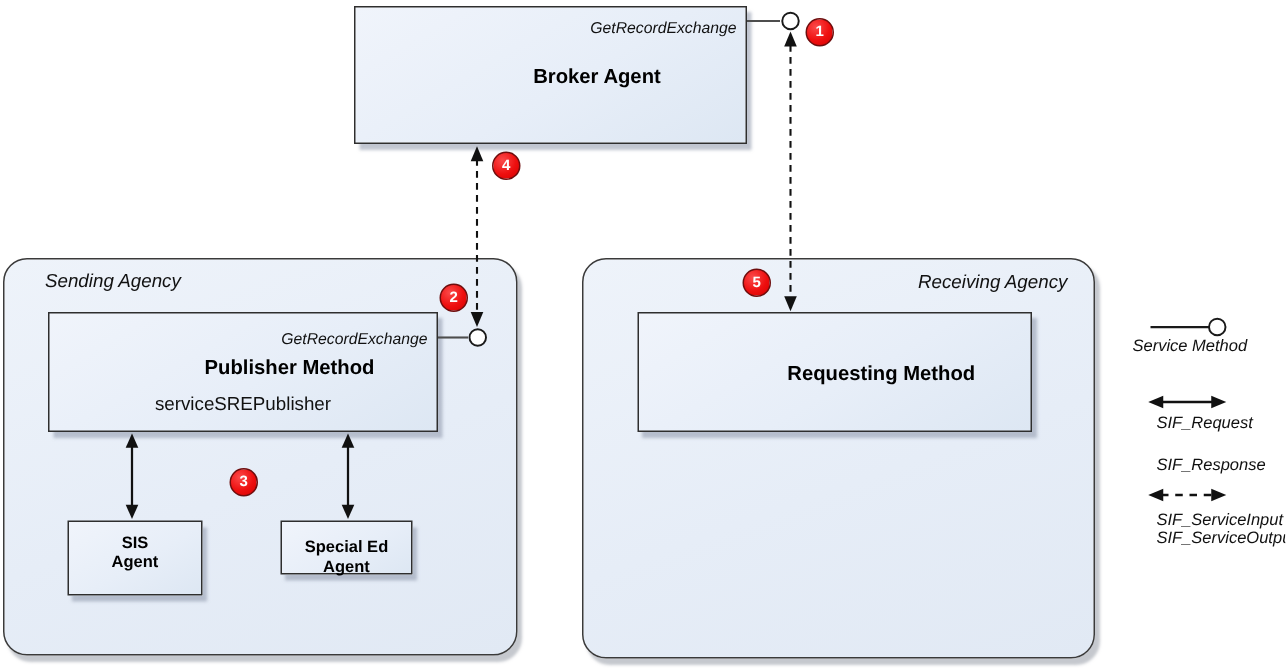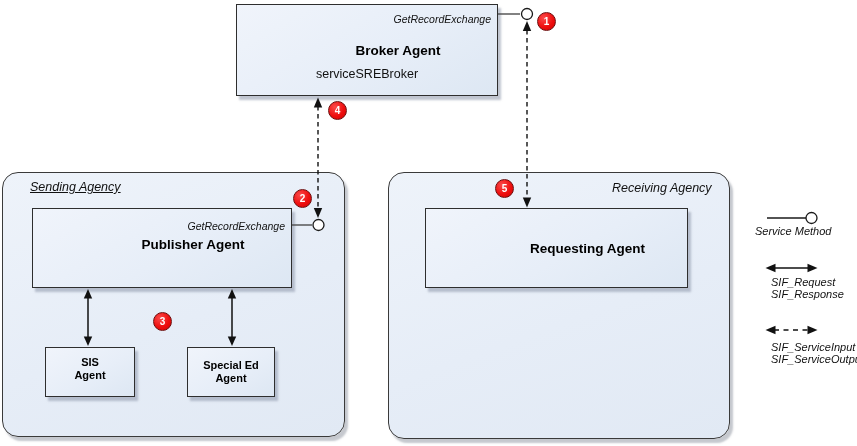--- a/index.html
+++ b/index.html
@@ -99,48 +99,48 @@
     white-space: nowrap;
     z-index: 3;
   }
 </style>
 </head>
 <body>
 
 <div id="canvas">
 
   <div class="agency" style="left:2px; top:172px; width:343px; height:265px;"></div>
-  <div class="agency-label" style="left:30px; top:180px;text-decoration:underline;">Sending Agency</div>
+  <div class="agency-label" style="left:30px; top:180px;">Sending Agency</div>
 
   <div class="agency" style="left:388px; top:172px; width:342px; height:267px;"></div>
   <div class="agency-label" style="left:612px; top:181px;">Receiving Agency</div>
 
   <div class="node" style="left:236px; top:4px; width:262px; height:92px;">
     <span class="iface-label" style="top:8px;">GetRecordExchange</span>
     <div class="node-title" style="top:38px;">Broker Agent</div>
-    <div class="node-sub" style="top:62px;">serviceSREBroker</div>
   </div>
 
   <div class="node" style="left:32px; top:208px; width:260px; height:80px;">
     <span class="iface-label" style="top:11px;">GetRecordExchange</span>
-    <div class="node-title" style="top:28px;">Publisher Agent</div>
+    <div class="node-title" style="top:28px;">Publisher Method</div>
+    <div class="node-sub" style="top:53px;">serviceSREPublisher</div>
   </div>
 
   <div class="node" style="left:425px; top:208px; width:263px; height:80px;">
-    <div class="node-title" style="top:32px;">Requesting Agent</div>
+    <div class="node-title" style="top:32px;">Requesting Method</div>
   </div>
 
   <div class="node" style="left:45px; top:347px; width:90px; height:50px;">
     <div class="small-node-text" style="top:8px;">
       <div>SIS</div>
       <div>Agent</div>
     </div>
   </div>
 
-  <div class="node" style="left:187px; top:347px; width:88px; height:50px;">
+  <div class="node" style="left:187px; top:347px; width:88px; height:36px;">
     <div class="small-node-text" style="top:11px;">
       <div>Special Ed</div>
       <div>Agent</div>
     </div>
   </div>
 
   <svg id="overlay" width="857" height="446" viewBox="0 0 857 446">
 
     <line x1="498" y1="14" x2="520" y2="14" stroke="#4d4d4d" stroke-width="1.4"></line>
     <circle cx="527" cy="14" r="5.5" fill="#ffffff" stroke="#1a1a1a" stroke-width="1.3"></circle>
@@ -177,17 +177,17 @@
   </svg>
 
   <div class="badge" style="left:537px; top:12px;">1</div>
   <div class="badge" style="left:293px; top:189px;">2</div>
   <div class="badge" style="left:153px; top:312px;">3</div>
   <div class="badge" style="left:328px; top:101px;">4</div>
   <div class="badge" style="left:495px; top:179px;">5</div>
 
   <div class="legend-label" style="left:755px; top:225px; width:102px; text-align:left;">Service Method</div>
   <div class="legend-label" style="left:771px; top:276px;">SIF_Request</div>
-  <div class="legend-label" style="left:771px; top:288px;text-align:right;">SIF_Response</div>
+  <div class="legend-label" style="left:771px; top:304px;text-align:right;">SIF_Response</div>
   <div class="legend-label" style="left:771px; top:341px;">SIF_ServiceInput</div>
   <div class="legend-label" style="left:771px; top:353px;">SIF_ServiceOutput</div>
 
 </div>
 
 </body></html>

